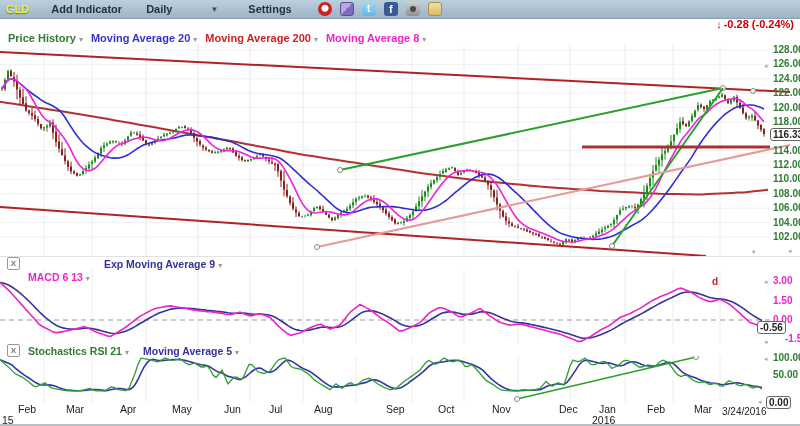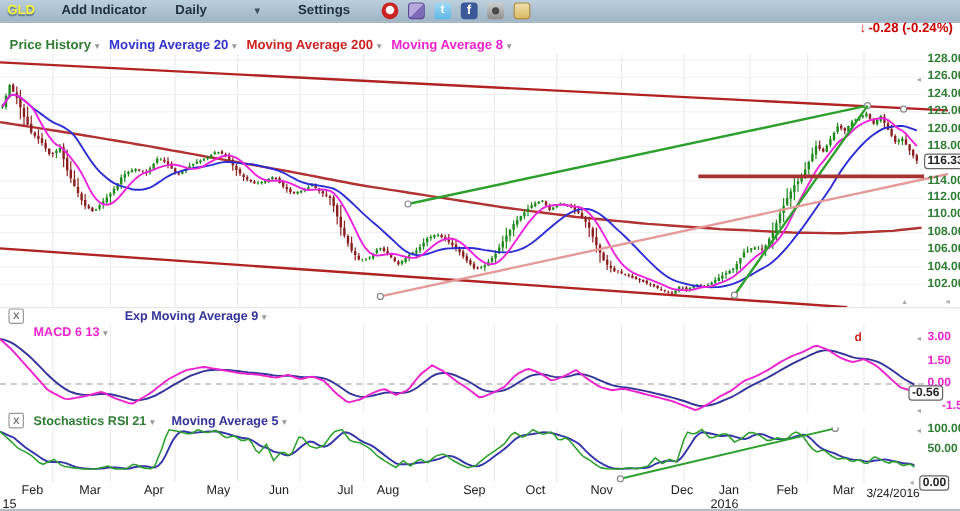--- a/index.html
+++ b/index.html
@@ -215,21 +215,21 @@
       <div class="tick" style="left: 773px; top: 352px; color: rgb(46, 125, 50);">100.00</div>
       <div class="tick" style="left: 773px; top: 369px; color: rgb(46, 125, 50);">50.00</div>
       <div class="valbox" style="left: 766px; top: 396px;">0.00</div>
       <div class="tinyarrow" style="left: 764px; top: 355px;">◂</div>
       <div class="tinyarrow" style="left: 758px; top: 398px;">◂</div>
       <div class="xlab" style="left: 18px;">Feb</div>
       <div class="xlab" style="left: 66px;">Mar</div>
       <div class="xlab" style="left: 120px;">Apr</div>
       <div class="xlab" style="left: 172px;">May</div>
       <div class="xlab" style="left: 224px;">Jun</div>
-      <div class="xlab" style="left: 281px; text-align: right;">Jul</div>
+      <div class="xlab" style="left: 269px; text-align: right;">Jul</div>
       <div class="xlab" style="left: 314px;">Aug</div>
       <div class="xlab" style="left: 386px;">Sep</div>
       <div class="xlab" style="left: 438px;">Oct</div>
       <div class="xlab" style="left: 492px;">Nov</div>
       <div class="xlab" style="left: 544px; padding-left: 15px;">Dec</div>
       <div class="xlab" style="left: 599px;">Jan</div>
       <div class="xlab" style="left: 647px;">Feb</div>
       <div class="xlab" style="left: 694px;">Mar</div>
       <div class="ylab" style="left: 2px; top: 414px;">15</div>
       <div class="ylab" style="left: 592px; top: 414px;">2016</div>

